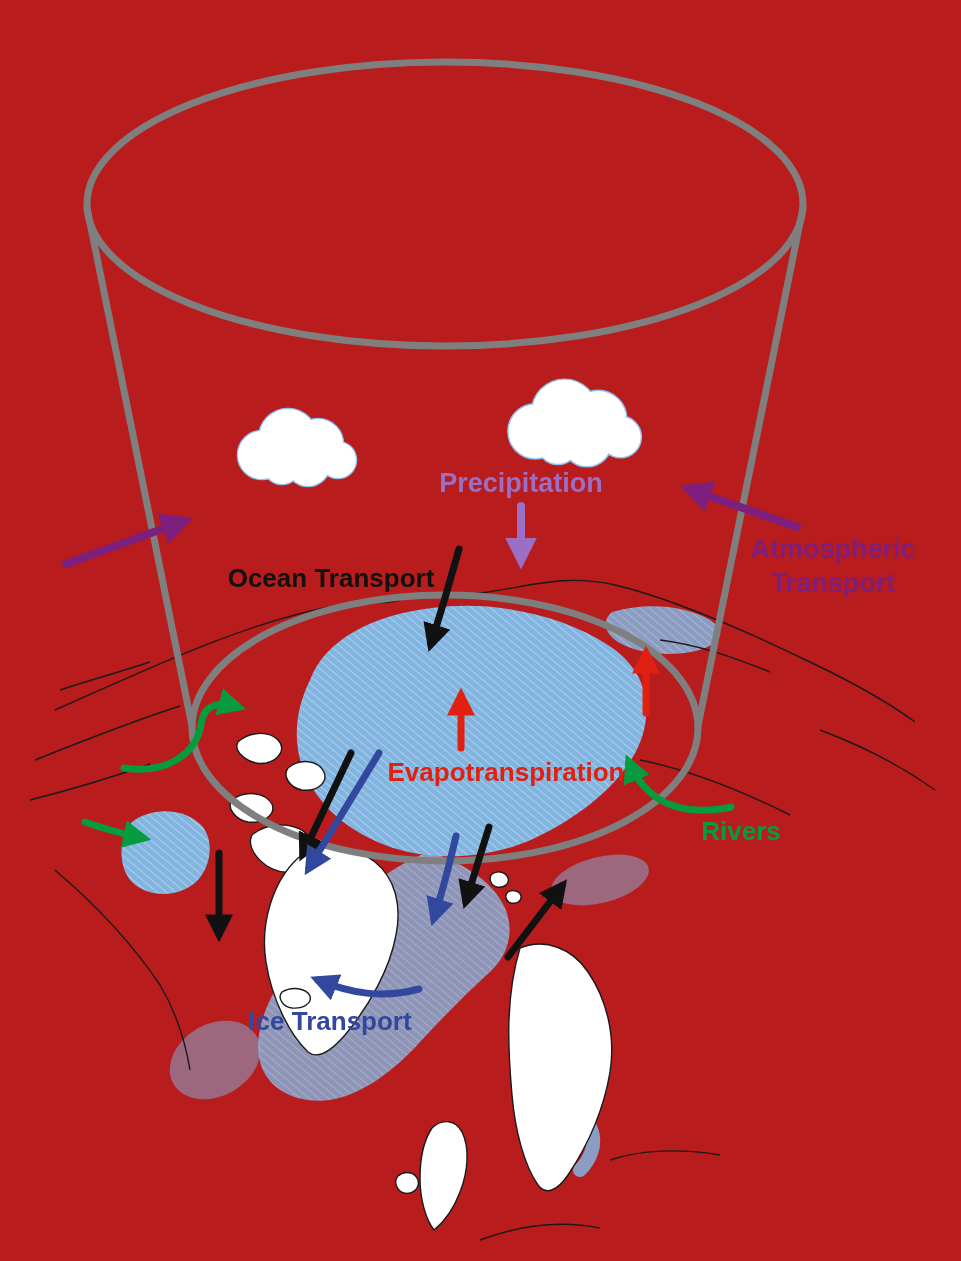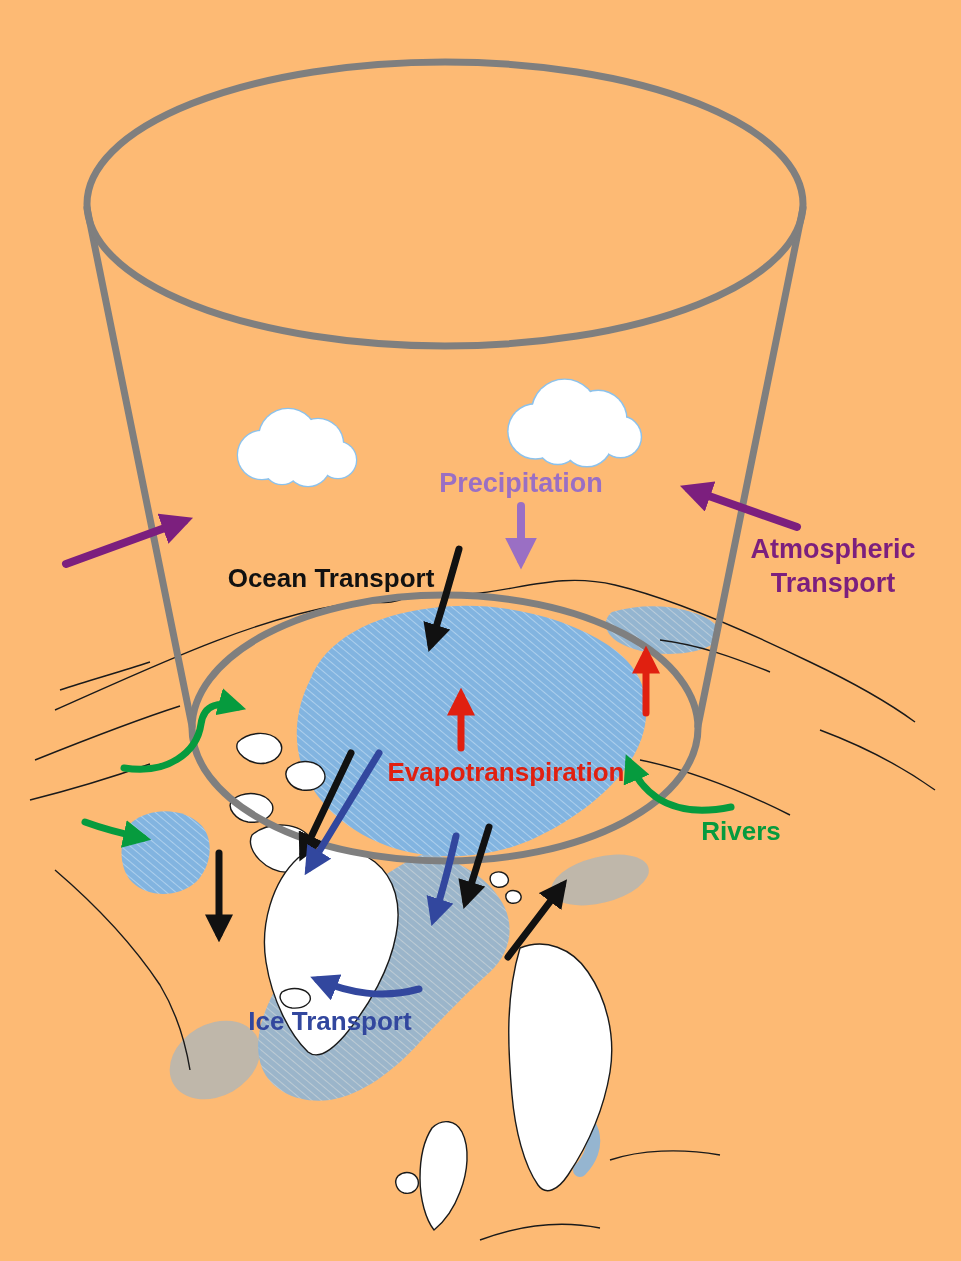--- a/index.html
+++ b/index.html
@@ -1,16 +1,16 @@
 <!DOCTYPE html>
 <html style="--precipitation: #9a6fc4; --atmospheric: #7c1f7e; --ocean: #111111; --evapotranspiration: #e02010; --rivers: #069b3e; --ice: #32479e; --bucket: #7f7f7f; --cloud: #8cc2ec; --water: #82b4e0; --coast: #1a1a1a;"><head>
 <meta charset="utf-8">
 <style>
   html,body{margin:0;padding:0;background:#ffffff;}
-  .stage{width:961px;height:1261px;position:relative;background:#fdba74;overflow:hidden;
+  .stage{width:961px;height:1261px;position:relative;background:#b91c1c;overflow:hidden;
          font-family:"Liberation Sans",sans-serif;}
   svg{display:block;}
 
   
   .bucket{stroke:var(--bucket,#7f7f7f);stroke-width:7;fill:none;stroke-linecap:round;}
 
   
   .coast{stroke:var(--coast,#1a1a1a);stroke-width:1.4;fill:none;stroke-linejoin:round;}
   .land{stroke:var(--coast,#1a1a1a);stroke-width:1.4;fill:#ffffff;stroke-linejoin:round;}
   .water-base{fill:var(--water,#82b4e0);}

